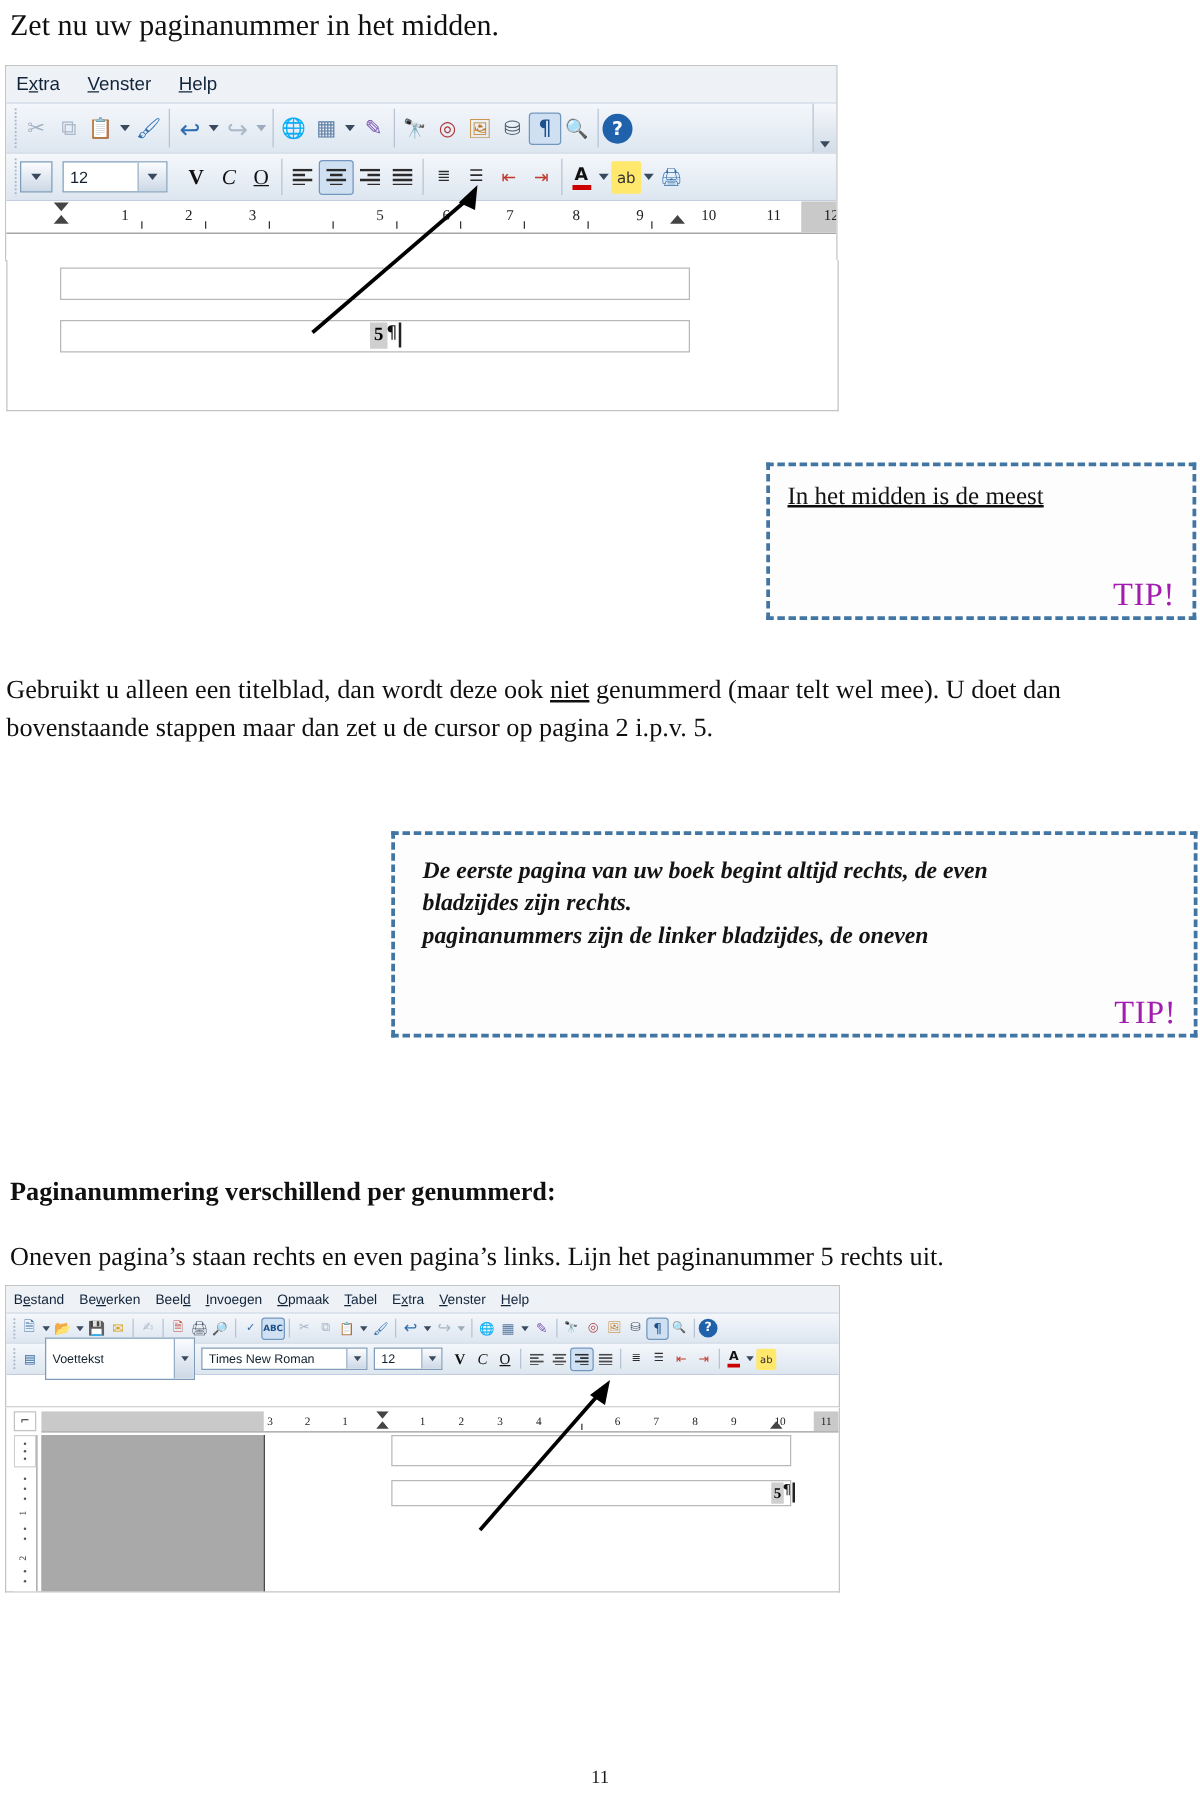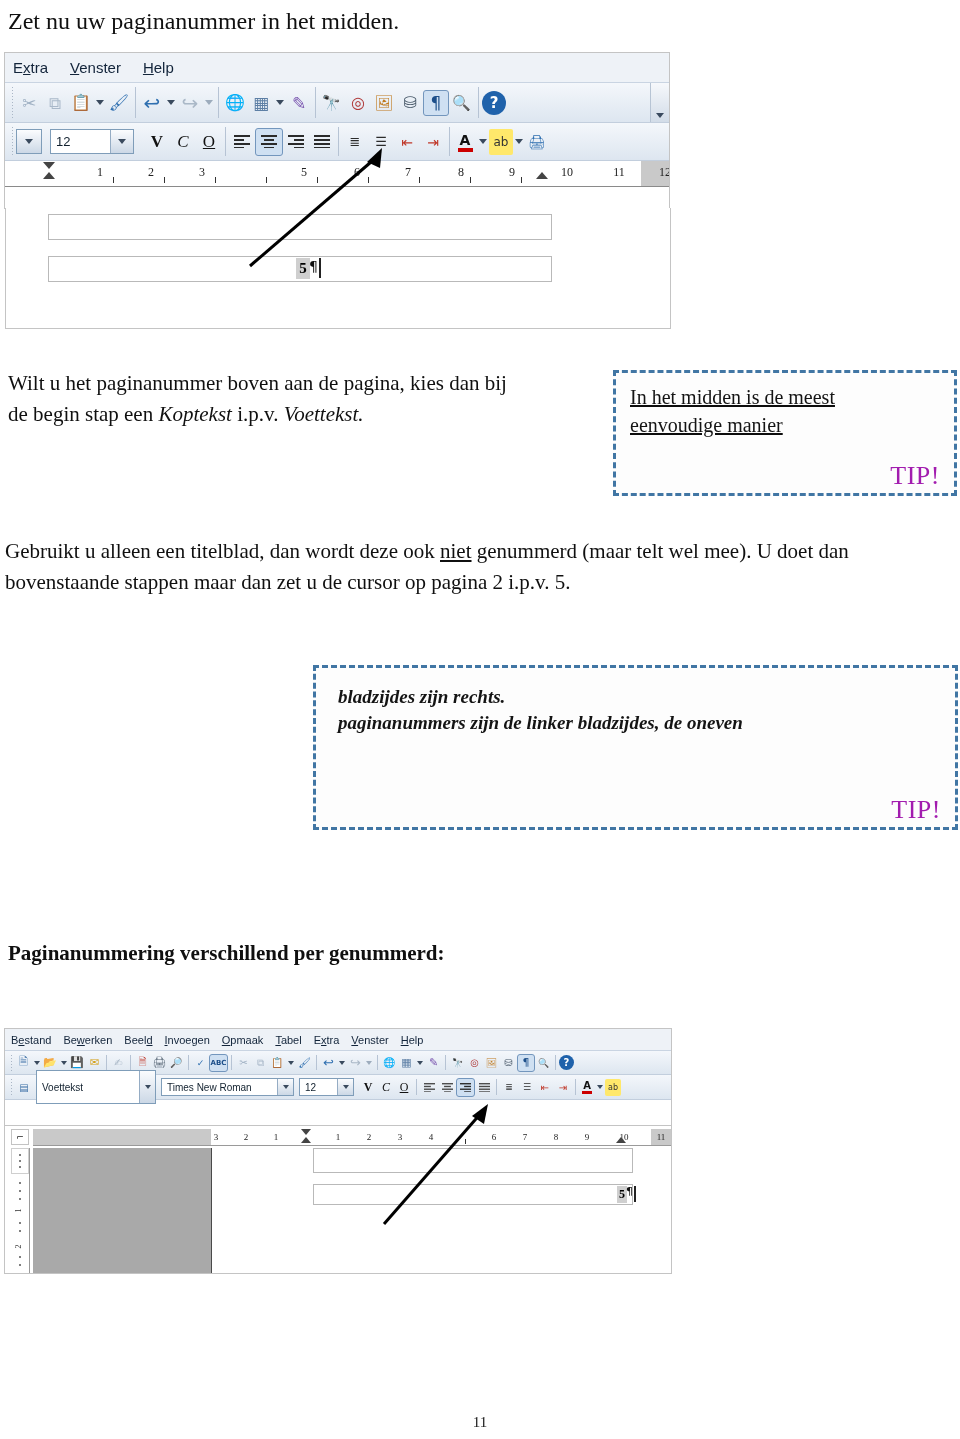--- a/index.html
+++ b/index.html
@@ -362,43 +362,40 @@
     <div class="numhl" style="left:290px;top:50px;width:14px;height:21px;font-size:15px;">5</div>
     <div class="pilcrow" style="left:303px;top:50px;font-size:14px;">¶</div>
     <div class="caretbar" style="left:313px;top:50px;height:20px;"></div>
   </div>
 
   <svg class="arrow" style="left:230px;top:140px;width:170px;height:130px;" viewBox="0 0 170 130">
     <line x1="20" y1="126" x2="148" y2="16" stroke="#000" stroke-width="3"></line>
     <polygon points="152,8 137,22 150,28" fill="#000"></polygon>
   </svg>
 
-  <div class="body-par" style="left:8px;top:368px;width:600px;">
-    <span>Wilt u het paginanummer boven aan de pagina, kies dan bij</span><br>
-    <span>de begin stap een </span><span class="ital">Koptekst</span><span> i.p.v. </span><span class="ital">Voettekst.</span>
-  </div>
 
   <div class="tipbox" style="left:613px;top:370px;width:344px;height:126px;text-decoration:underline;">
     <div class="tip-text">In het midden is de meest</div>
-    <div class="tip-text">eenvoudige manier</div>
     <div class="tip-label">TIP!</div>
   </div>
 
   <div class="body-par" style="left:5px;top:536px;width:950px;">
     <span>Gebruikt u alleen een titelblad, dan wordt deze ook </span><span class="under">niet</span><span> genummerd (maar telt wel mee). U doet dan bovenstaande stappen maar dan zet u de cursor op pagina 2 i.p.v. 5.</span>
   </div>
 
   <div class="tipbox" style="left:313px;top:665px;width:645px;height:165px;padding-top:16px;padding-left:22px;">
+    <div class="tip-text it">De eerste pagina van uw boek begint altijd rechts, de even</div>
     <div class="tip-text it">bladzijdes zijn rechts.</div>
     <div class="tip-text it">paginanummers zijn de linker bladzijdes, de oneven</div>
     <div class="tip-label">TIP!</div>
   </div>
 
   <div class="body-par bold" style="left:8px;top:938px;font-size:21px;">Paginanummering verschillend per genummerd:</div>
 
+  <div class="body-par" style="left:8px;top:990px;width:950px;">Oneven pagina’s staan rechts en even pagina’s links. Lijn het paginanummer 5 rechts uit.</div>
 
   <div class="shot" style="left:4px;top:1028px;width:668px;height:98px;border:1px solid #c4c4c4;">
 
     <div class="menubar" style="height:22px;padding-left:6px;gap:12px;">
       <span class="menu-item" style="font-size:11px;">
         <span>B</span><u>e</u><span>stand</span>
       </span>
       <span class="menu-item" style="font-size:11px;">
         <span>Be</span><u>w</u><span>erken</span>
       </span>

